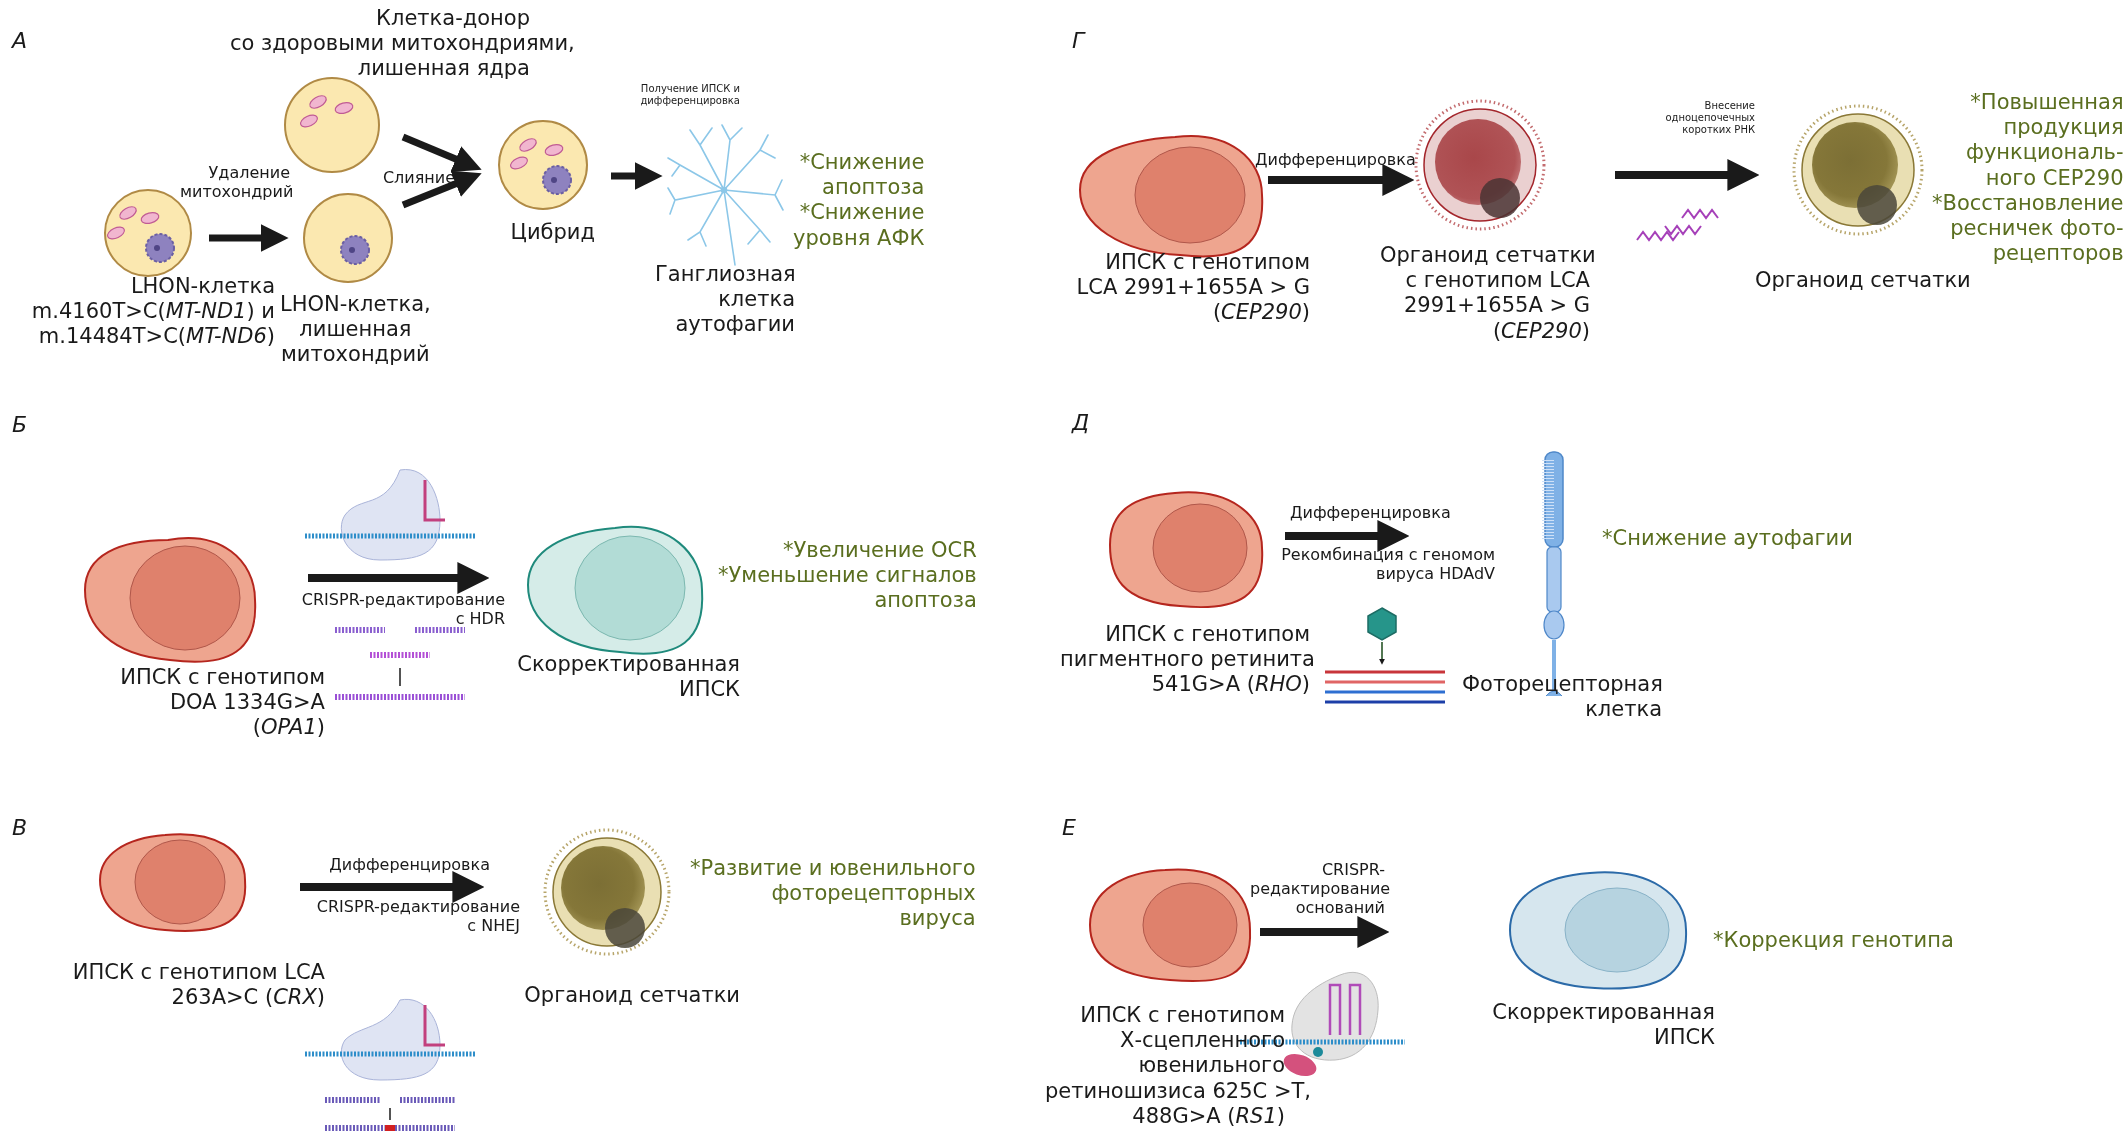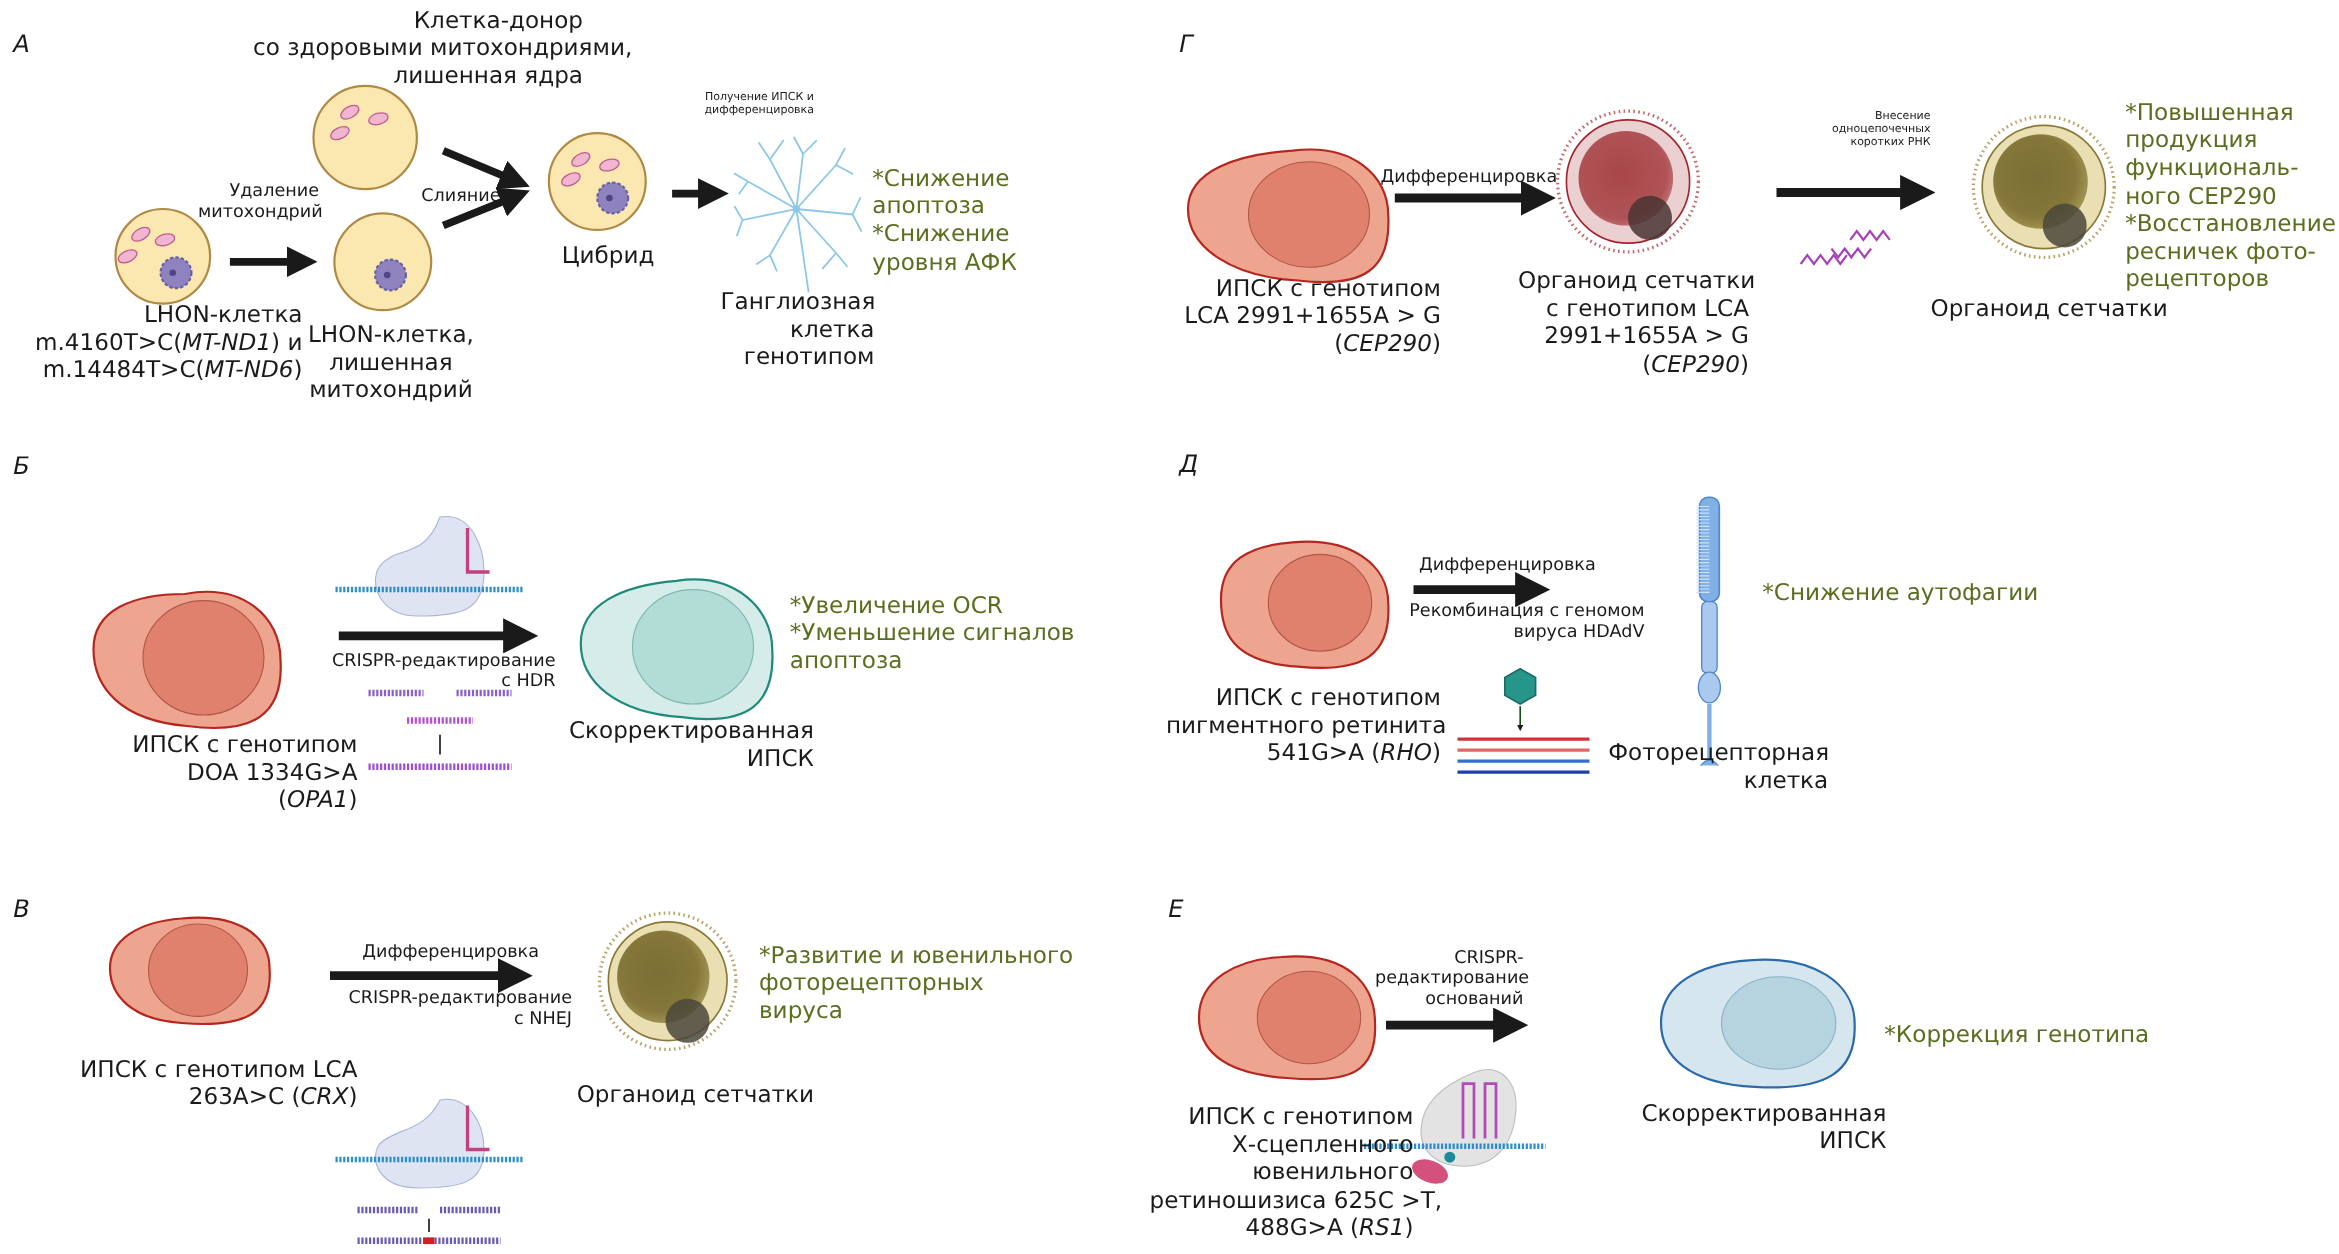--- a/index.html
+++ b/index.html
@@ -3,21 +3,21 @@
 <meta charset="utf-8">
 <style>
   html, body { margin:0; padding:0; background:#ffffff; }
   body { width:2126px; height:1140px; position:relative; overflow:hidden;
          font-family:"DejaVu Sans", sans-serif; color:#1a1a1a; }
   #canvas { position:absolute; left:0; top:0; width:2126px; height:1140px; }
   .txt { position:absolute; text-align:right; white-space:nowrap; line-height:1.2; }
   .lbl { font-size:21px; }
   .sm { font-size:16px; }
   .xs { font-size:10px; }
-  .note { position:absolute; color:#5a6e1f; font-size:21px; line-height:1.2; white-space:nowrap; }
+  .note { position:absolute; color:#5a6e1f; font-size:21px; line-height:1.2; white-space:nowrap;text-align:right; }
   .panel-letter { position:absolute; font-style:italic; font-size:22px; }
   .left { text-align:center; }
   i { font-style:italic; }
 </style>
 </head>
 <body>
 
 <svg id="canvas" width="2126" height="1140" viewBox="0 0 2126 1140">
   <defs>
     <marker id="ah" markerWidth="4" markerHeight="4" refX="2.2" refY="2" orient="auto" markerUnits="strokeWidth">
@@ -239,21 +239,21 @@
 </div>
 <div class="txt lbl left" style="left:280px;top:292px">
   <div>LHON-клетка,</div>
   <div>лишенная</div>
   <div>митохондрий</div>
 </div>
 <div class="txt lbl" style="left:495px;top:220px;width:100px">Цибрид</div>
 <div class="txt lbl" style="left:655px;top:262px;width:140px">
   <div>Ганглиозная</div>
   <div>клетка</div>
-  <div>генотипом</div>
+  <div>аутофагии</div>
 </div>
 <div class="note" style="left:793px;top:150px">
   <div>*Снижение</div>
   <div>апоптоза</div>
   <div>*Снижение</div>
   <div>уровня АФК</div>
 </div>
 
 <div class="panel-letter" style="left:12px;top:412px">Б</div>
 <div class="txt lbl" style="left:25px;top:665px;width:300px">

